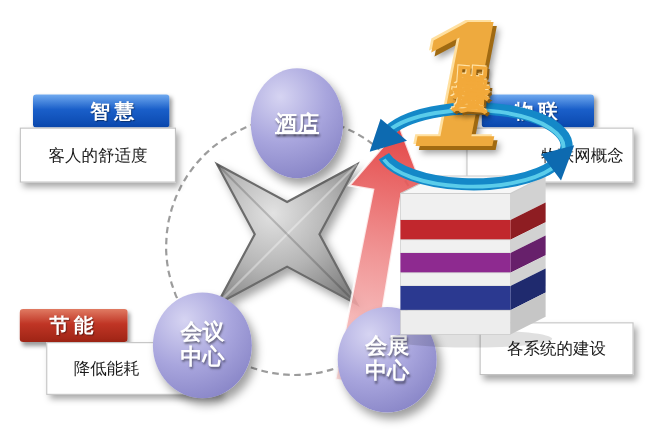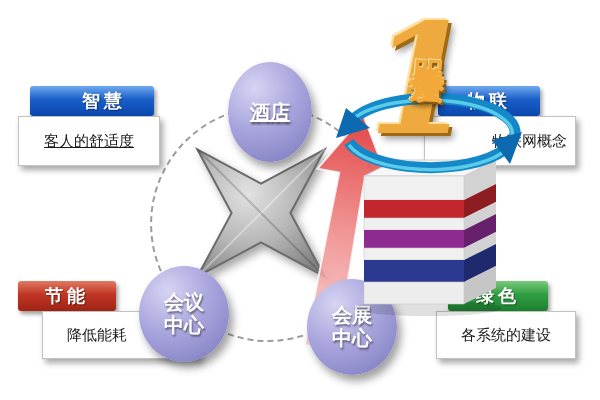--- a/index.html
+++ b/index.html
@@ -33,33 +33,33 @@
     color:#fff;font-weight:bold;font-size:18px;letter-spacing:4px;
     box-shadow:2px 3px 4px rgba(0,0,0,.4);text-shadow:1px 1px 1px rgba(0,0,0,.4);}
   .callout .bdy{background:#fff;border:1px solid #c2c2c2;box-shadow:3px 4px 6px rgba(0,0,0,.35);
     display:flex;align-items:center;font-size:15px;color:#1a1a1a;}
   .hdr-blue{background:linear-gradient(180deg,#6fa9ef 0%,#1a5fc9 45%,#0a47ad 100%);}
   .hdr-red{background:linear-gradient(180deg,#e07a62 0%,#c03525 45%,#9e2415 100%);}
   .hdr-green{background:linear-gradient(180deg,#7cc97c 0%,#2f9e41 45%,#1d8030 100%);}
 
   .callout-smart{left:18px;top:86px;width:140px;}
   .callout-smart .hdr{margin-left:12px;width:100px;padding-left:24px;}
-  .callout-smart .bdy{width:140px;height:48px;justify-content:center;text-decoration:underline;}
+  .callout-smart .bdy{width:140px;height:48px;justify-content:center;}
 
   .callout-energy{left:8px;top:281px;width:132px;}
   .callout-energy .hdr{margin-left:10px;width:98px;}
   .callout-energy .bdy{width:132px;height:46px;padding-left:24px;margin-left:34px;}
 
   .callout-iot{left:424px;top:86px;width:142px;}
   .callout-iot .hdr{margin-left:14px;width:102px;}
   .callout-iot .bdy{width:142px;height:48px;justify-content:flex-end;padding-right:8px;}
 
   .callout-green{left:436px;top:281px;width:138px;}
   .callout-green .hdr{margin-left:12px;width:100px;}
-  .callout-green .bdy{width:138px;height:46px;justify-content:center;}
+  .callout-green .bdy{width:138px;height:46px;justify-content:center;margin-top:12px;}
 
   
   .rise-arrow{position:absolute;left:303px;top:112px;width:80px;height:240px;z-index:3;
     transform:rotate(10deg);}
 
   
   .stack-svg{position:absolute;left:352px;top:142px;width:160px;height:175px;z-index:6;}
 
   
   .gold-one{position:absolute;left:368px;top:0px;z-index:7;
@@ -125,21 +125,20 @@
     <div class="hdr hdr-red">节能</div>
     <div class="bdy">降低能耗</div>
   </div>
 
   <div class="callout callout-iot">
     <div class="hdr hdr-blue">物联</div>
     <div class="bdy">物联网概念</div>
   </div>
 
   <div class="callout callout-green">
-    <div class="hdr hdr-green">绿色</div>
     <div class="bdy">各系统的建设</div>
   </div>
 
   <svg class="stack-svg" viewBox="0 0 160 175">
     <ellipse cx="76" cy="166" rx="74" ry="8" fill="rgba(0,0,0,0.12)"></ellipse>
 
     <polygon points="112,34 144,18 144,42 112,58" fill="#d2d2d2"></polygon>
     <polygon points="112,58 144,42 144,60 112,76" fill="#8e1d22"></polygon>
     <polygon points="112,76 144,60 144,72 112,88" fill="#d2d2d2"></polygon>
     <polygon points="112,88 144,72 144,90 112,106" fill="#67206b"></polygon>

